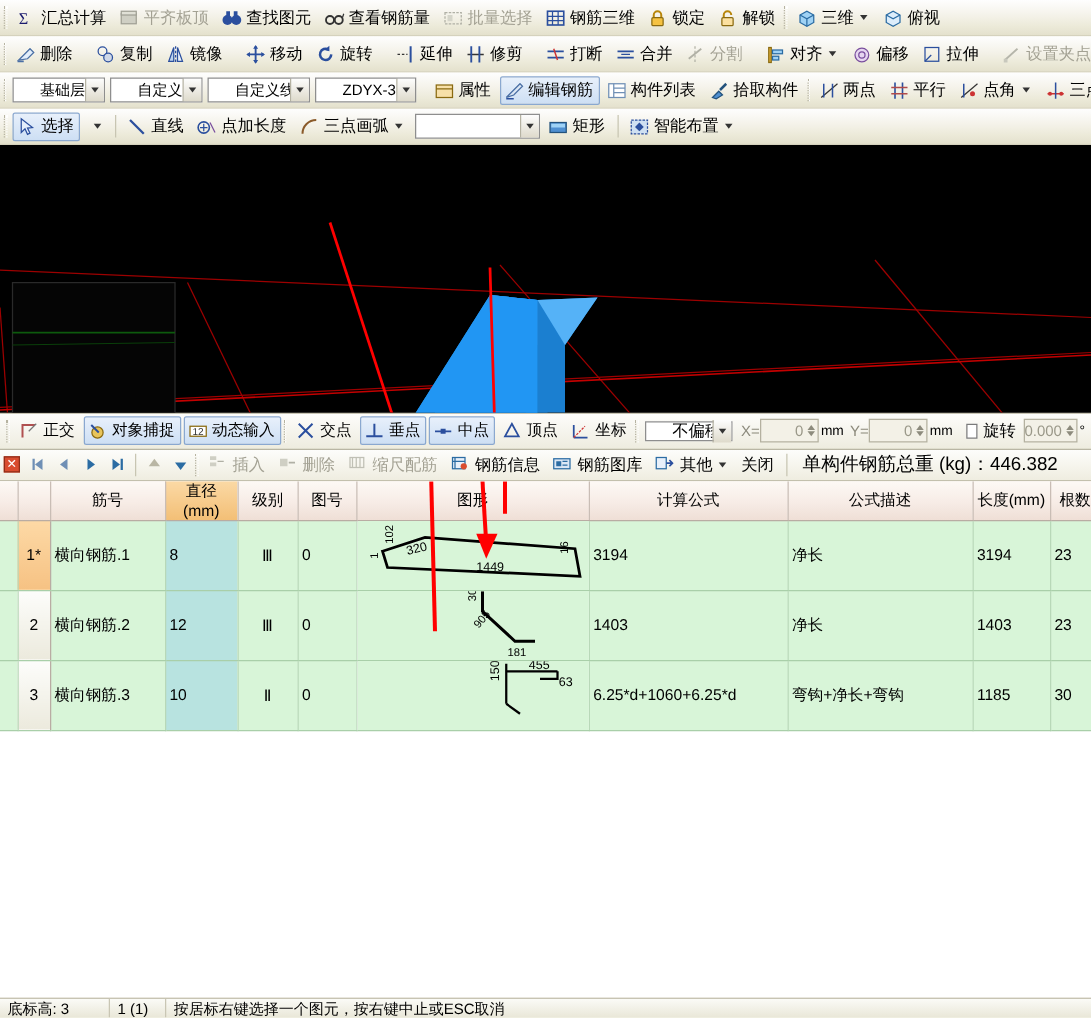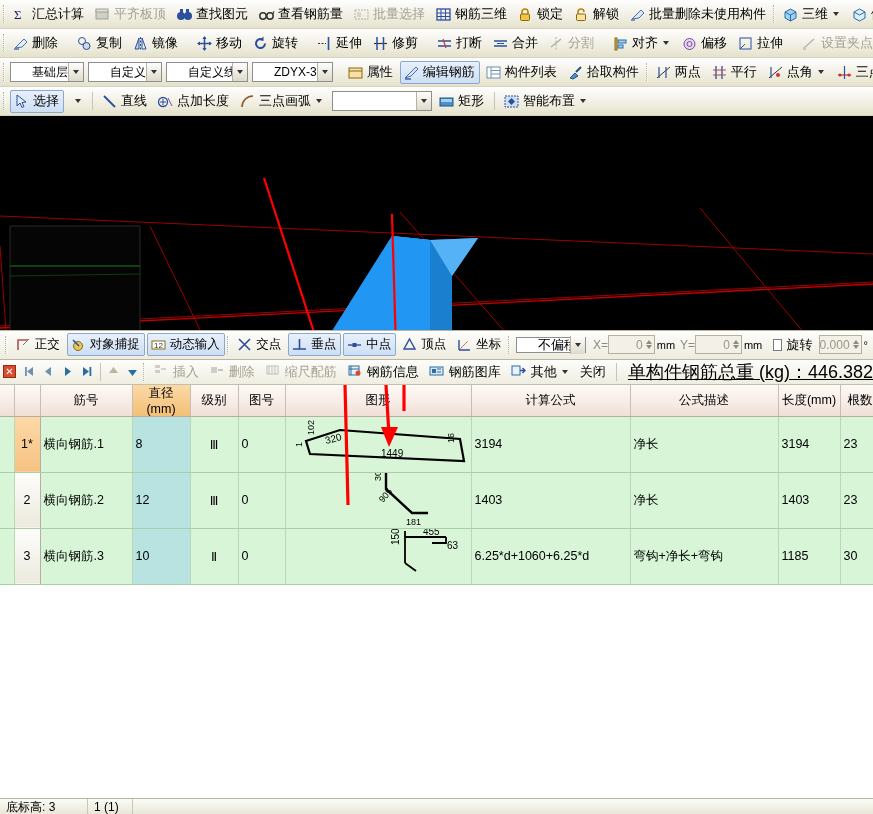--- a/index.html
+++ b/index.html
@@ -136,21 +136,21 @@
     padding-left:2px; white-space:nowrap; overflow:hidden;
     flex: 0 0 auto;
     position: relative;
   }
   .closebox {
     width:13px;height:13px;background:#d94c2f;border:1px solid #8f2d18;
     color:#fff;font-size:10px;line-height:11px;text-align:center;margin:0 4px 0 1px;
     font-family:"Liberation Sans",sans-serif;flex:0 0 auto;
   }
   .nav-btn { width:17px;height:17px;display:inline-flex;align-items:center;justify-content:center;margin:0 2px; }
-  .totalweight { font-size:18px; margin-left:8px;text-decoration:underline; }
+  .totalweight { font-size:15px; margin-left:8px; }
 
   
   .tablewrap { flex: 1 1 auto; overflow: hidden; background:#fff; position: relative; }
   table.grid { border-collapse: collapse; width: 873px; table-layout: fixed; }
   table.grid th {
     background: linear-gradient(to bottom,#fdf9f5 0%,#f7ece6 55%,#efdfd6 100%);
     border-right:1px solid #c9bdb5; border-bottom:1px solid #b9aca3;
     font-weight:normal; font-size:12.5px; height:21px; color:#000;
     padding:0 2px;
   }
@@ -267,29 +267,20 @@
     <div class="tb-item">
       <span class="ic">
           <svg width="17" height="17">
             <path d="M5 8 V6 a3 3 0 0 1 6 0" fill="none" stroke="#b8860b" stroke-width="1.6"></path>
             <rect x="3.5" y="8" width="9" height="6.5" rx="1" fill="#fbe0a0" stroke="#8a6a10"></rect>
           </svg>
         </span>
       <span class="tb-label">解锁</span>
     </div>
 
-    <div class="tb-item">
-      <span class="ic">
-          <svg width="17" height="17">
-            <path d="M3 13 L7 9 L12 4 L15 7 L10 12 Z" fill="#dbe7f5" stroke="#4a6fa5"></path>
-            <path d="M2 14 L6 14" stroke="#4a6fa5" stroke-width="1.4"></path>
-          </svg>
-        </span>
-      <span class="tb-label">批量删除未使用构件</span>
-    </div>
 
     <span class="tb-grip"></span>
 
     <div class="tb-item">
       <span class="ic">
           <svg width="17" height="17">
             <path d="M3 6 L8.5 3 L14 6 L14 12 L8.5 15 L3 12 Z" fill="#9fd2f5" stroke="#2b6ca3"></path>
             <path d="M3 6 L8.5 9 L14 6 M8.5 9 L8.5 15" stroke="#2b6ca3" fill="none"></path>
           </svg>
         </span>
@@ -1065,15 +1056,16 @@
       <path d="M386 0 L389 50" stroke="#ff0000" stroke-width="3.2" fill="none"></path>
       <path d="M389 62 L381 42 L398 42 Z" fill="#ff0000"></path>
       <path d="M345 0 L348 120" stroke="#ff0000" stroke-width="3.2" fill="none"></path>
       <path d="M404 0 L404 26" stroke="#ff0000" stroke-width="3.2" fill="none"></path>
     </svg>
   </div>
 
   <div class="statusbar">
     <span class="seg" style="width:88px">底标高: 3</span>
     <span class="seg" style="width:45px">1 (1)</span>
+    <span class="seg" style="flex:1 1 auto;border-right:none">按居标右键选择一个图元，按右键中止或ESC取消</span>
   </div>
 
 </div>
 
 </body></html>

